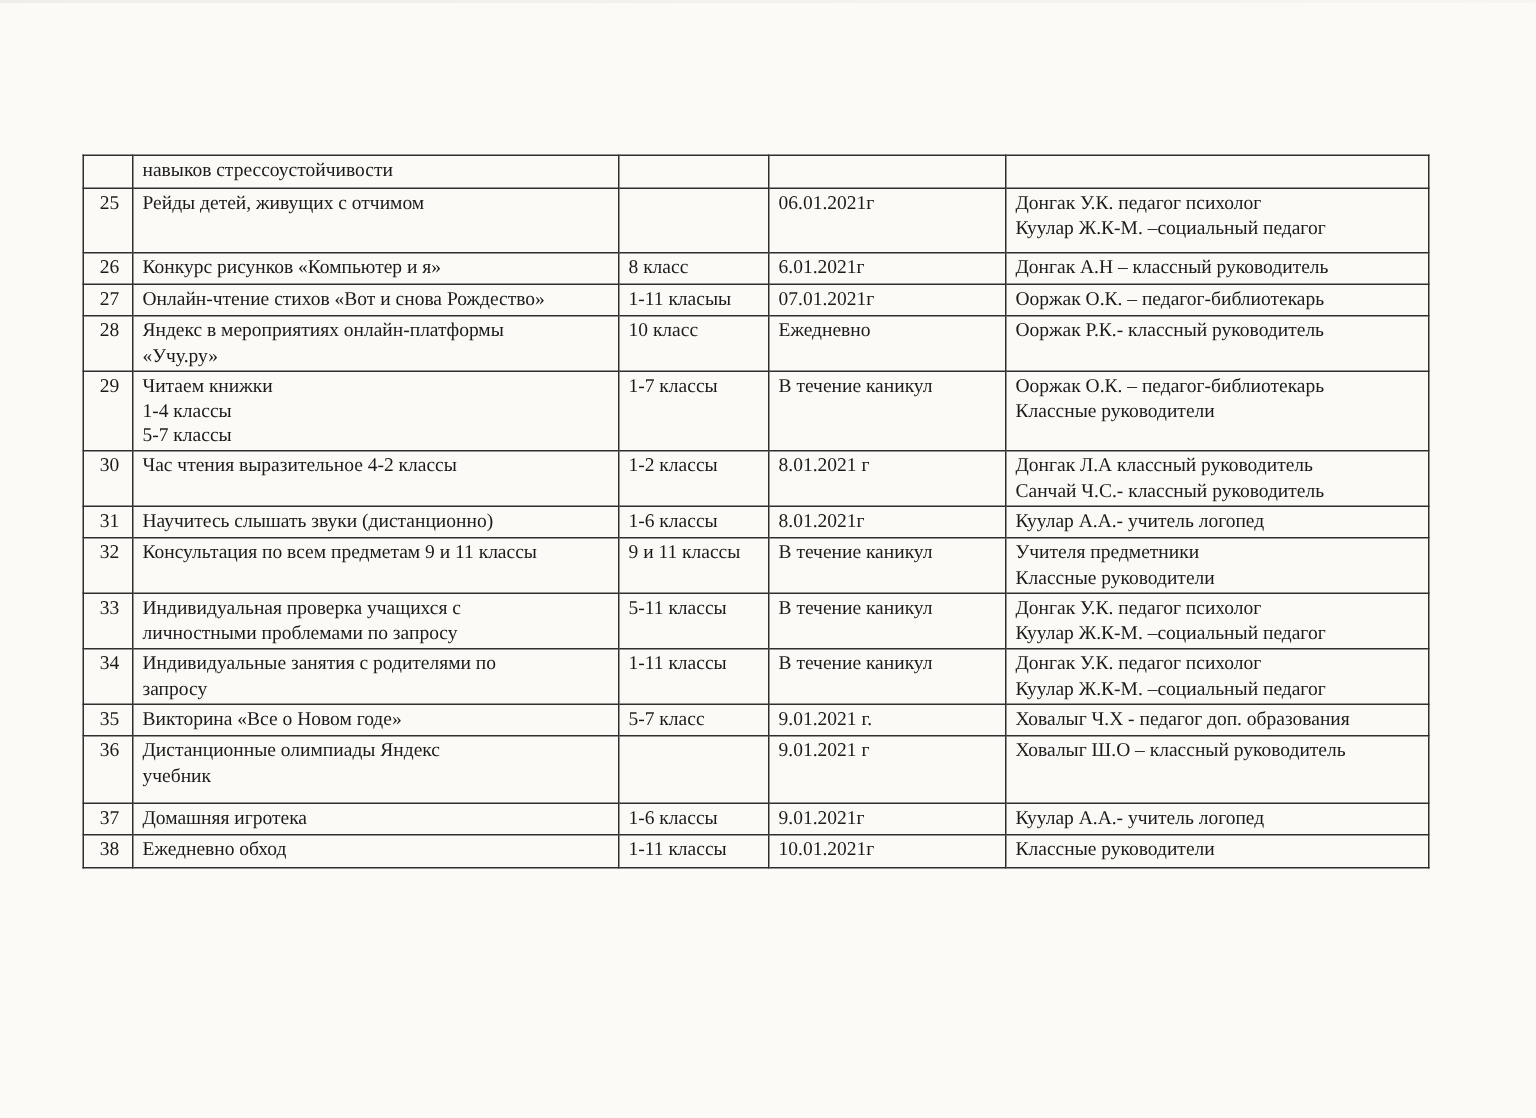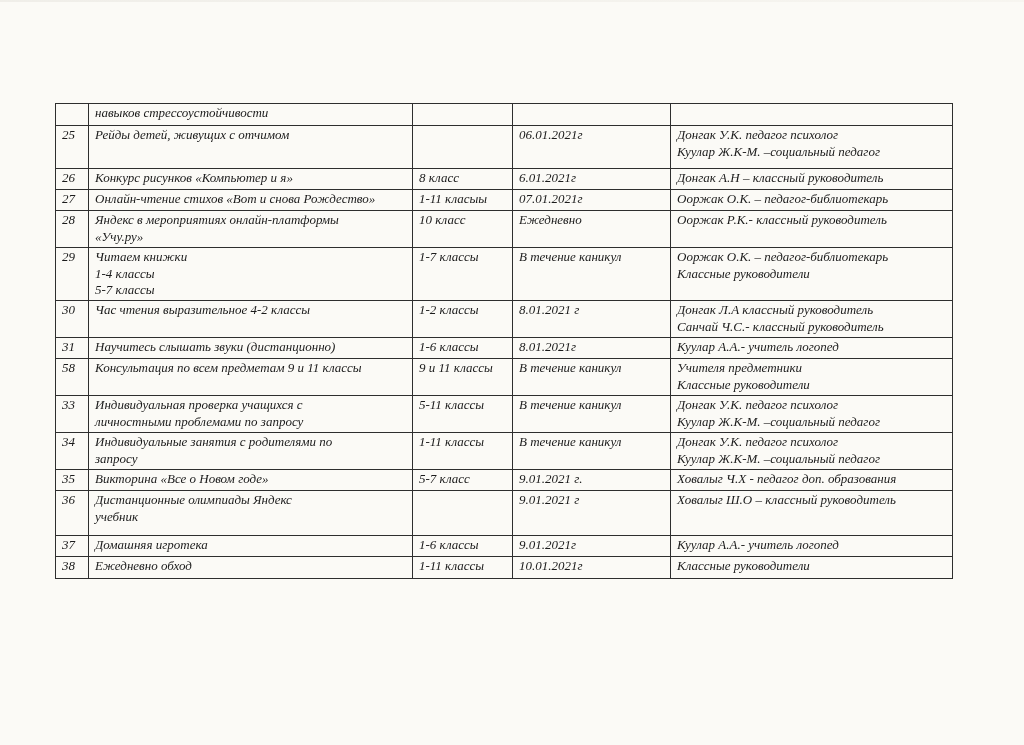--- a/index.html
+++ b/index.html
@@ -15,32 +15,31 @@
   .scan-edge{
     position:absolute;left:0;top:0;width:100%;height:2px;
     background:linear-gradient(90deg,#e8e6e0,#f4f2ec);
     opacity:.6;
   }
   .doc-table{
     position:absolute;left:55px;top:103px;
     width:897px;
     border-collapse:collapse;
     table-layout:fixed;
-    font-style:italic;
   }
   .doc-table td{
     border:1px solid #2e2e2e;
     vertical-align:top;
     font-size:13px;
     line-height:16.5px;
     padding:1px 4px 1px 6px;
     white-space:pre-line;
     overflow:hidden;
   }
-  .c-num{padding:1px 2px;}
+  .c-num{text-align:center;padding:1px 2px;}
   .big{font-size:16.5px;line-height:20px;}
   tr.h18 td{height:18px;}
   tr.h19 td{height:19px;}
   tr.h34 td{height:34px;}
   tr.h40 td{height:40px;}
   tr.h42 td{height:42px;}
   tr.h50 td{height:50px;}
 </style>
 </head>
 <body>
@@ -113,21 +112,21 @@
 Санчай Ч.С.- классный руководитель</td>
       </tr>
       <tr class="h18">
         <td class="c-num">31</td>
         <td>Научитесь слышать звуки (дистанционно)</td>
         <td>1-6 классы</td>
         <td>8.01.2021г</td>
         <td>Куулар А.А.- учитель логопед</td>
       </tr>
       <tr class="h34">
-        <td class="c-num">58</td>
+        <td class="c-num">32</td>
         <td>Консультация по всем предметам 9 и 11 классы</td>
         <td>9 и 11 классы</td>
         <td>В течение каникул</td>
         <td>Учителя предметники
 Классные руководители</td>
       </tr>
       <tr class="h34">
         <td class="c-num">33</td>
         <td>Индивидуальная проверка учащихся с
 личностными проблемами по запросу</td>

